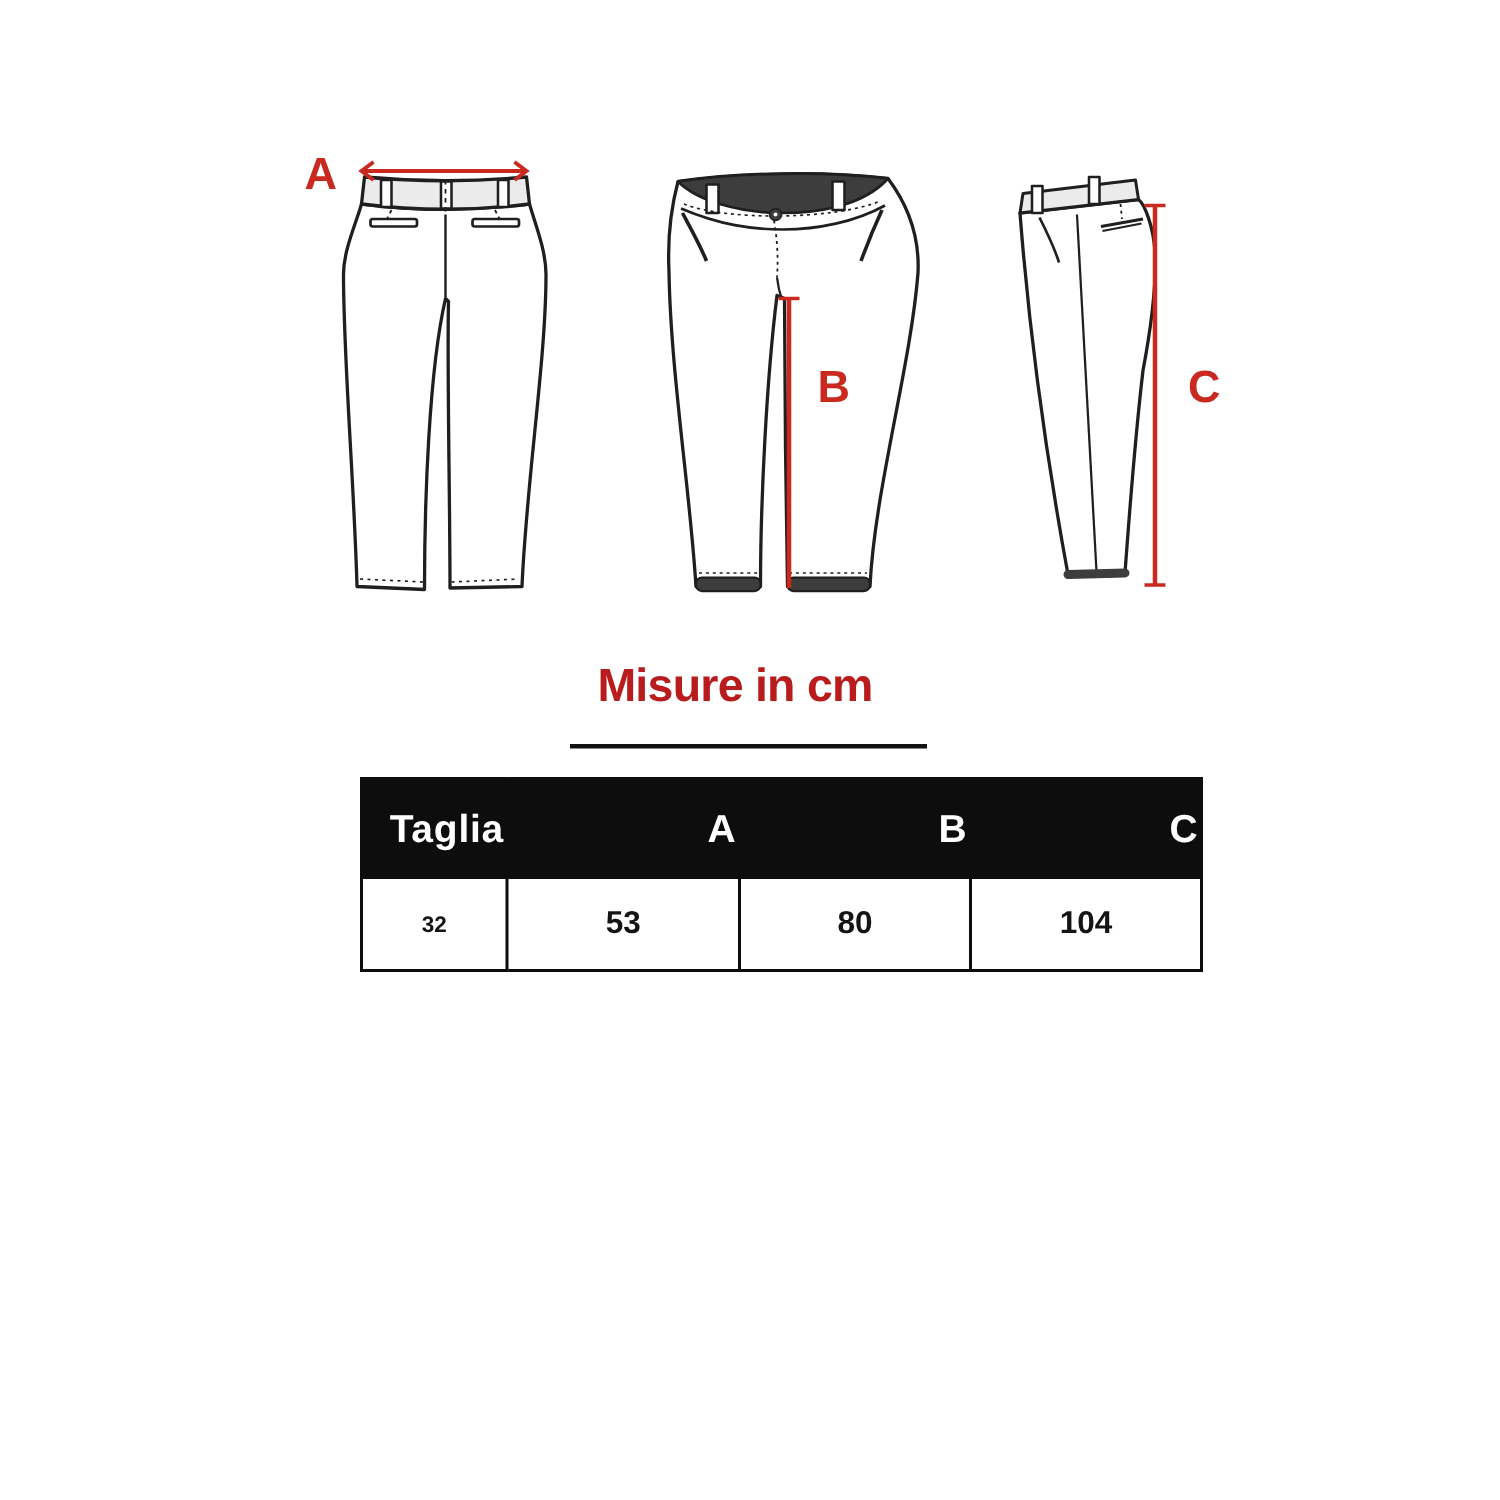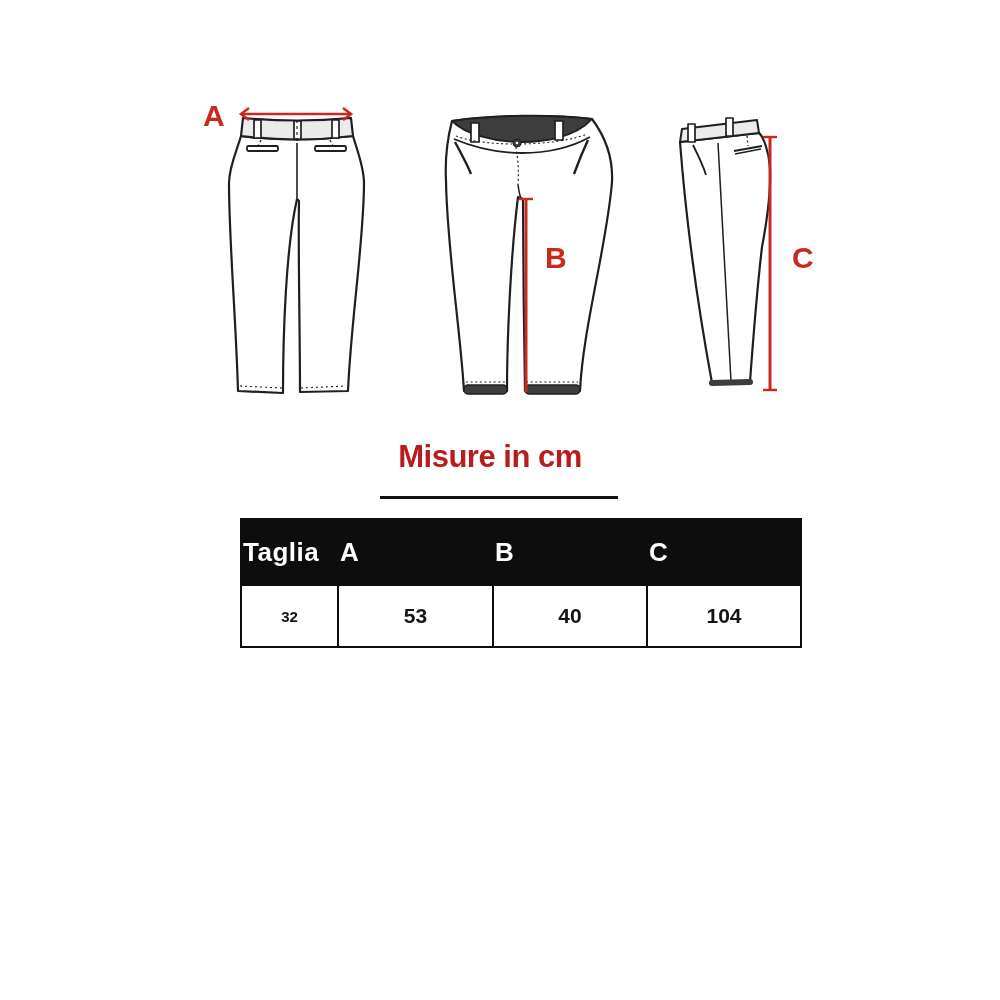--- a/index.html
+++ b/index.html
@@ -23,21 +23,21 @@
     position:absolute;left:240px;top:518px;width:560px;
     border-collapse:collapse;table-layout:fixed;
     border:2px solid #0d0d0d;
   }
   table.size-table col.c0{width:97px;}
   table.size-table col.c1{width:155px;}
   table.size-table col.c2{width:154px;}
   table.size-table col.c3{width:154px;}
   table.size-table th{
     background:#0d0d0d;color:#ffffff;height:62px;
-    font-size:26px;font-weight:700;text-align:left;letter-spacing:0.5px;
+    font-size:26px;font-weight:700;text-align:right;letter-spacing:0.5px;
     border:2px solid #0d0d0d;
   }
   table.size-table td{
     background:#ffffff;color:#141414;height:58px;
     font-size:21px;font-weight:700;text-align:center;
     border:2px solid #0d0d0d;
   }
   table.size-table td.first{font-size:15px;}
   svg text.measure{font-family:"Liberation Sans", sans-serif;font-weight:bold;}
 </style>
@@ -138,19 +138,19 @@
         <th>Taglia</th>
         <th>A</th>
         <th>B</th>
         <th>C</th>
       </tr>
     </thead>
     <tbody>
       <tr>
         <td class="first">32</td>
         <td>53</td>
-        <td>40</td>
+        <td>80</td>
         <td>104</td>
       </tr>
     </tbody>
   </table>
 
 </div>
 
 </body></html>

